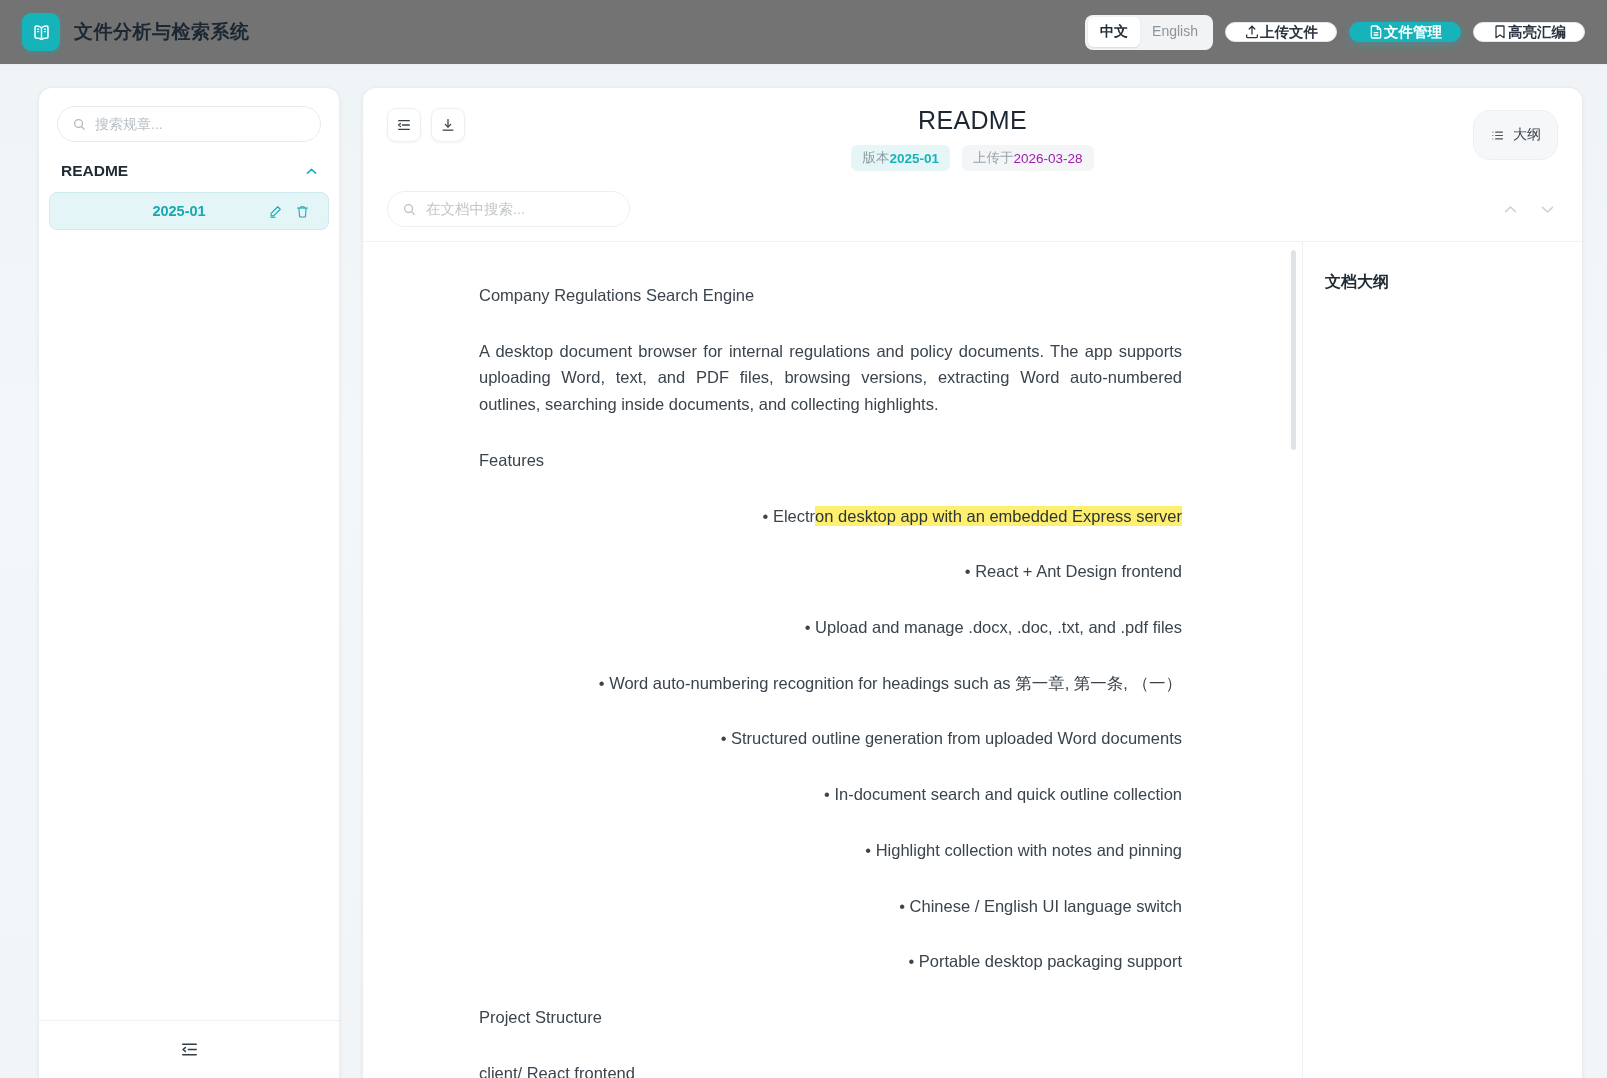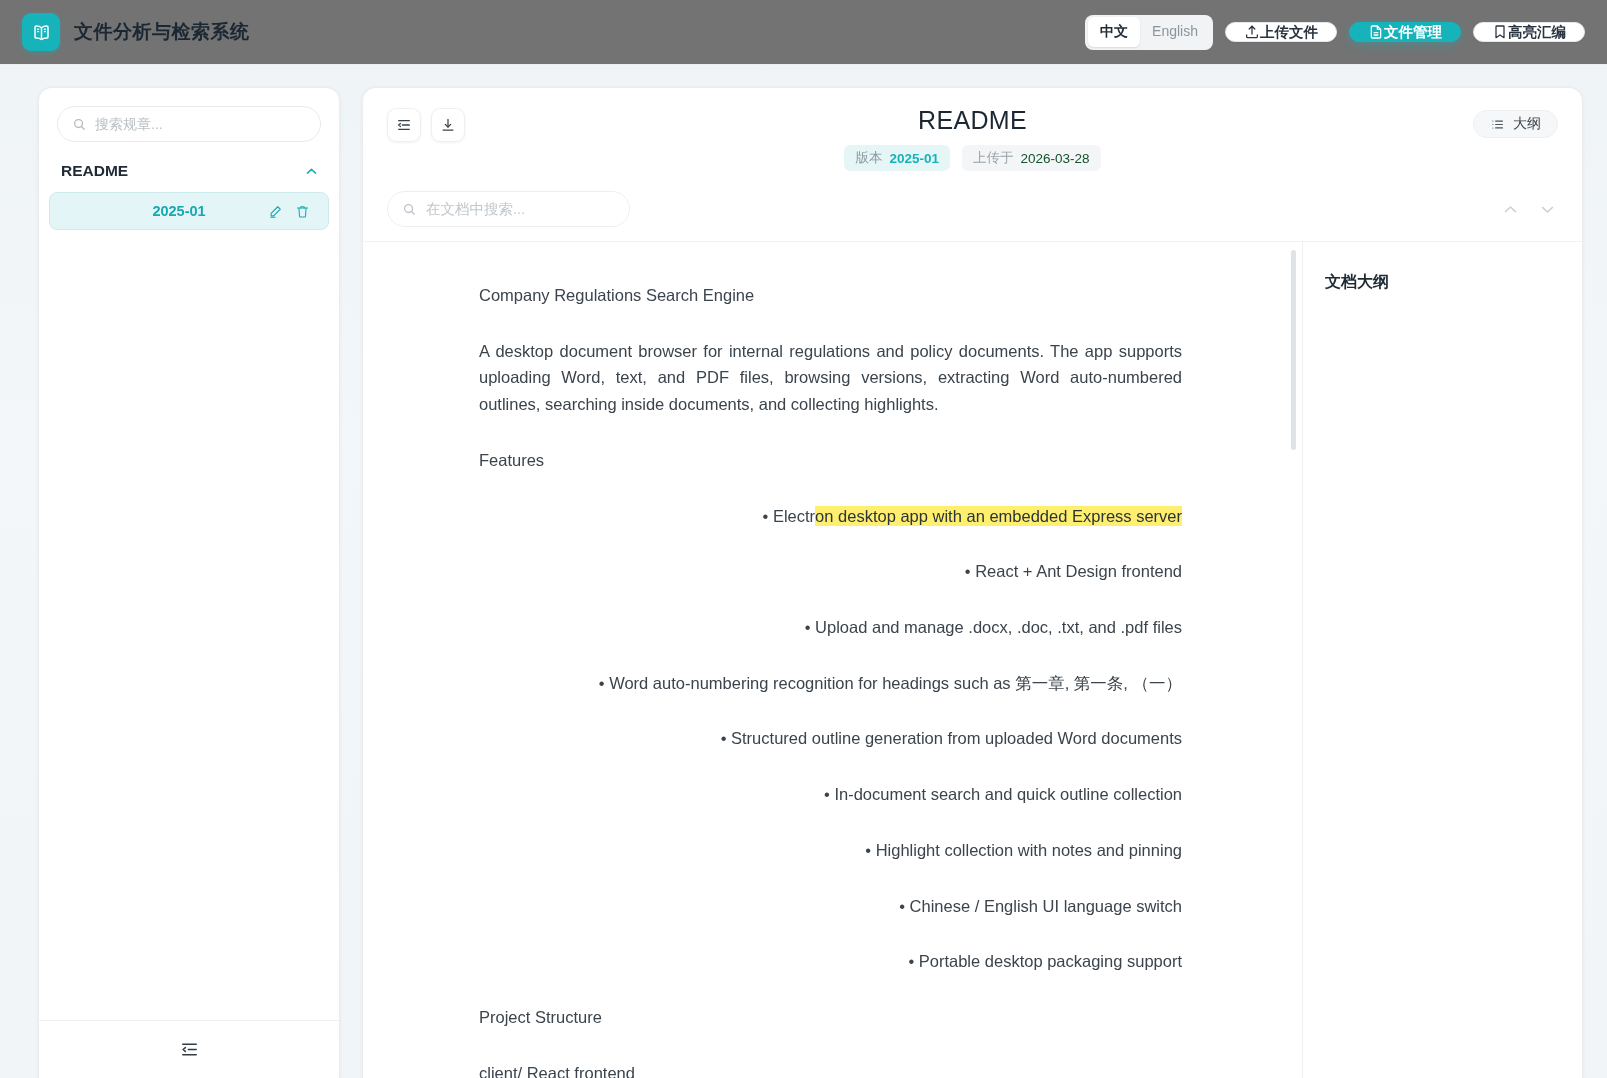--- a/index.html
+++ b/index.html
@@ -133,33 +133,33 @@
   .tool-sq {
     width: 34px; height: 34px; border-radius: 9px;
     background: #fff; border: 1px solid #edf0f2;
     display: flex; align-items: center; justify-content: center; cursor: pointer;
     box-shadow: 0 1px 3px rgba(0,0,0,.05);
   }
   .doc-title-block { text-align: center; }
   .doc-title { font-size: 25px; color: #1d2731; font-weight: 400; letter-spacing: .3px; }
   .doc-meta { display: flex; justify-content: center; gap: 12px; margin-top: 10px; }
   .meta-chip {
-    display: flex; align-items: center; gap: 7px;
+    display: flex; align-items: center; gap: 0;
     border-radius: 6px; padding: 4px 11px; font-size: 13.5px;
   }
   .meta-chip.ver { background: #e6f6f7; }
   .meta-chip.ver .k { color: #8a9aa0; }
   .meta-chip.ver .v { color: #17b3ba; font-weight: 700; }
   .meta-chip.up { background: #f3f5f6; }
   .meta-chip.up .k { color: #9aa3a9; font-family: Liberation Mono, monospace; }
-  .meta-chip.up .v { color: #14532d; }
+  .meta-chip.up .v { color: #a21caf; }
   .outline-toggle {
     position: absolute; right: 24px; top: 22px;
     display: flex; align-items: center; gap: 8px;
-    height: 28px; padding: 0 16px; border-radius: 17px;
+    height: 50px; padding: 0 16px; border-radius: 17px;
     background: #f6f7f8; border: 1px solid #eceff1;
     font-size: 14px; color: #3b454d; cursor: pointer;
   }
 
   
   .doc-searchrow {
     display: flex; align-items: center;
     padding: 6px 16px 14px 24px; border-bottom: 1px solid #f0f2f4;
   }
   .doc-search {

